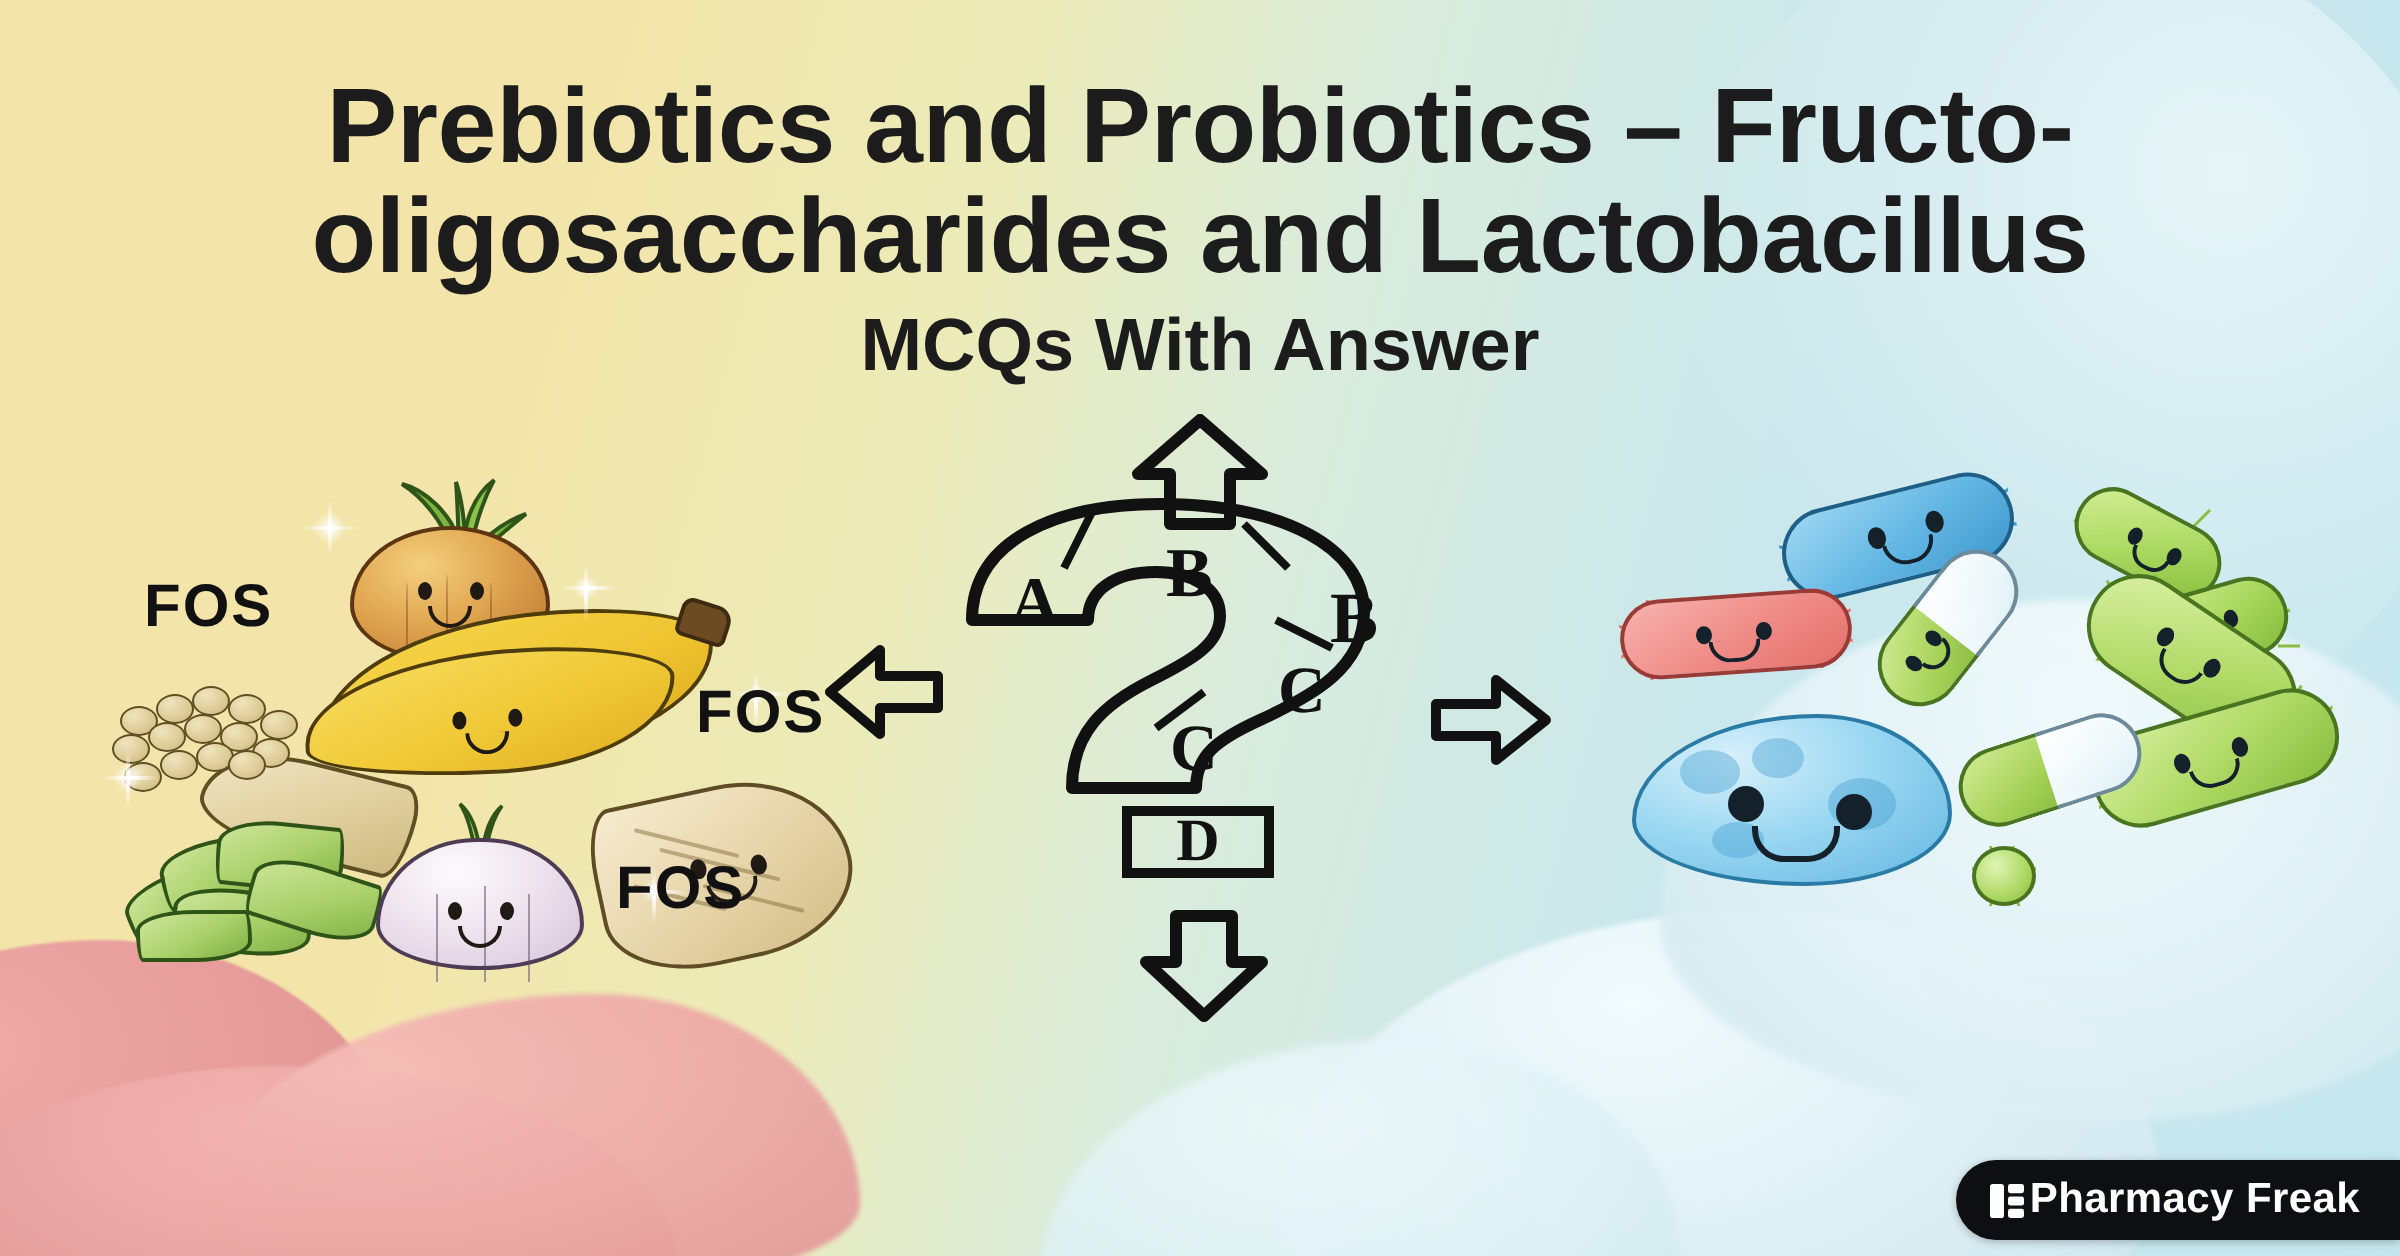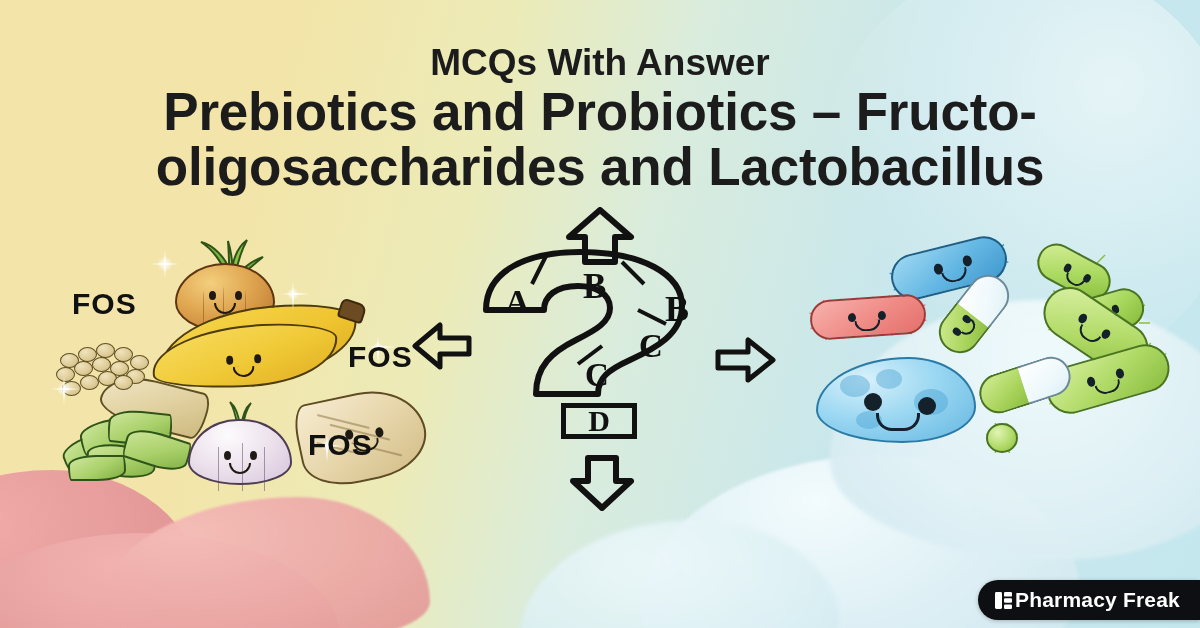--- a/index.html
+++ b/index.html
@@ -390,22 +390,22 @@
 
   <div class="blob" id="gut-pink-1"></div>
   <div class="blob" id="gut-pink-2"></div>
   <div class="blob" id="gut-pink-3"></div>
   <div class="blob" id="gut-blue-1"></div>
   <div class="blob" id="gut-blue-2"></div>
   <div class="blob" id="gut-blue-3"></div>
   <div id="haze-right"></div>
 
   <div id="title-block">
+    <div id="title-main">Prebiotics and Probiotics – Fructo-oligosaccharides and Lactobacillus</div>
     <div id="title-sub">MCQs With Answer</div>
-    <div id="title-main">Prebiotics and Probiotics – Fructo-oligosaccharides and Lactobacillus</div>
   </div>
 
   <div id="food-group">
 
     <div class="food" id="onion">
       <svg id="onion-greens" viewBox="0 0 70 46">
         <path d="M34 44 C30 28 20 12 6 3 C18 6 30 18 34 30 Z" fill="#7cb342" stroke="#2f5418" stroke-width="2"></path>
         <path d="M36 44 C36 26 40 10 52 1 C46 12 42 26 40 38 Z" fill="#8bc34a" stroke="#2f5418" stroke-width="2"></path>
         <path d="M35 44 C34 28 34 14 33 2 C37 14 38 28 38 44 Z" fill="#9ccc65" stroke="#2f5418" stroke-width="2"></path>
         <path d="M37 42 C44 32 56 22 68 18 C58 26 48 34 41 43 Z" fill="#7cb342" stroke="#2f5418" stroke-width="2"></path>

